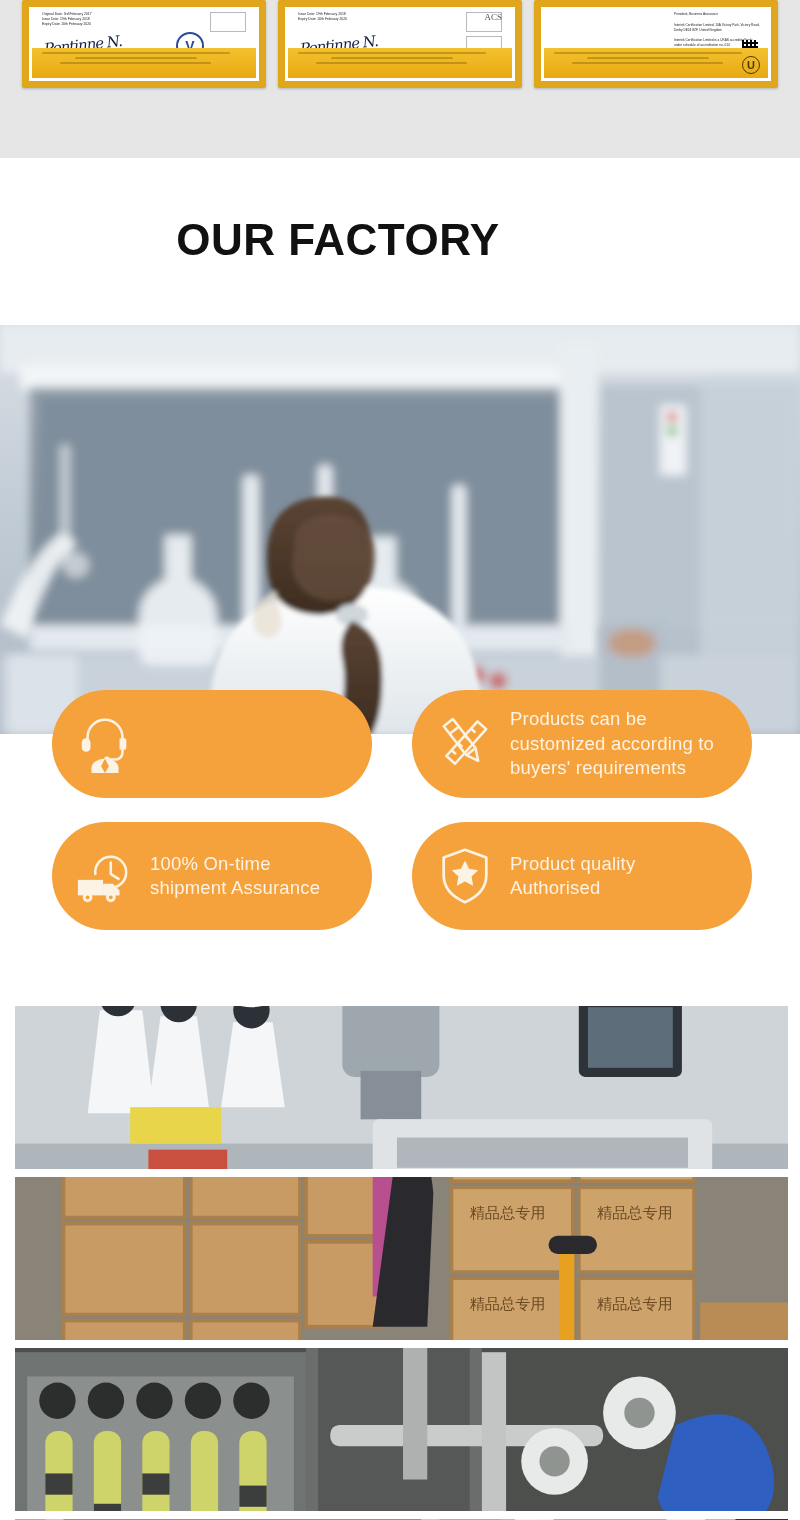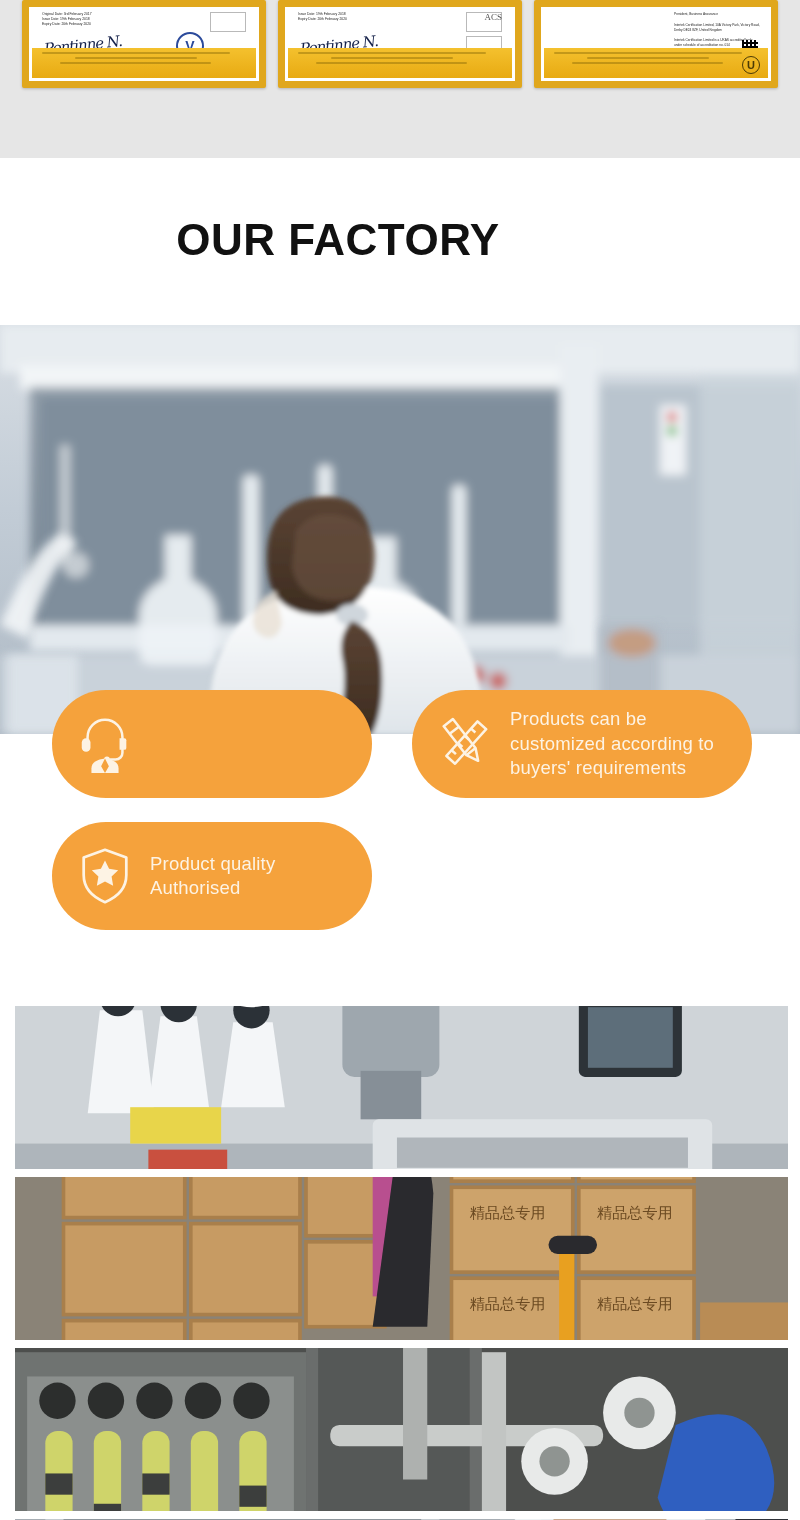--- a/index.html
+++ b/index.html
@@ -337,20 +337,35 @@
           <path d="M26 16h6"></path>
             <path d="M26 26h6"></path>
             <path d="M26 36h6"></path>
             <path d="M26 46h6"></path>
         </g>
       </svg>
     </span>
     <span class="badge-text">Products can be customized according to buyers' requirements</span>
   </div>
 
+  <div class="badge">
+    <span class="badge-icon">
+      <svg viewBox="0 0 64 64" fill="none" stroke="#fdf3e4" stroke-width="2.6" aria-hidden="true">
+        <path d="M22 30a16 16 0 1 1 14 14" stroke-linecap="round"></path>
+        <path d="M38 18v12l8 5" stroke-linecap="round" stroke-linejoin="round"></path>
+        <path d="M4 36h26v16H4z" fill="#fdf3e4" stroke="none"></path>
+        <path d="M30 40h10l7 7v5H30z" fill="#fdf3e4" stroke="none"></path>
+        <circle cx="14" cy="54" r="5" fill="#fdf3e4" stroke="none"></circle>
+        <circle cx="14" cy="54" r="2" fill="#f5a23c" stroke="none"></circle>
+        <circle cx="38" cy="54" r="5" fill="#fdf3e4" stroke="none"></circle>
+        <circle cx="38" cy="54" r="2" fill="#f5a23c" stroke="none"></circle>
+      </svg>
+    </span>
+    <span class="badge-text">100% On-time shipment Assurance</span>
+  </div>
 
   <div class="badge b2">
     <span class="badge-icon">
       <svg viewBox="0 0 64 64" fill="none" stroke="#fdf3e4" stroke-width="2.8" aria-hidden="true">
         <path d="M32 5l22 8v18c0 14-10 23-22 28C20 54 10 45 10 31V13z" stroke-linejoin="round"></path>
         <path d="M32 16l4.2 8.6 9.4 1.4-6.8 6.6 1.6 9.4L32 37.6 23.6 42l1.6-9.4-6.8-6.6 9.4-1.4z" fill="#fdf3e4" stroke="none"></path>
       </svg>
     </span>
     <span class="badge-text">Product quality Authorised</span>
   </div>

